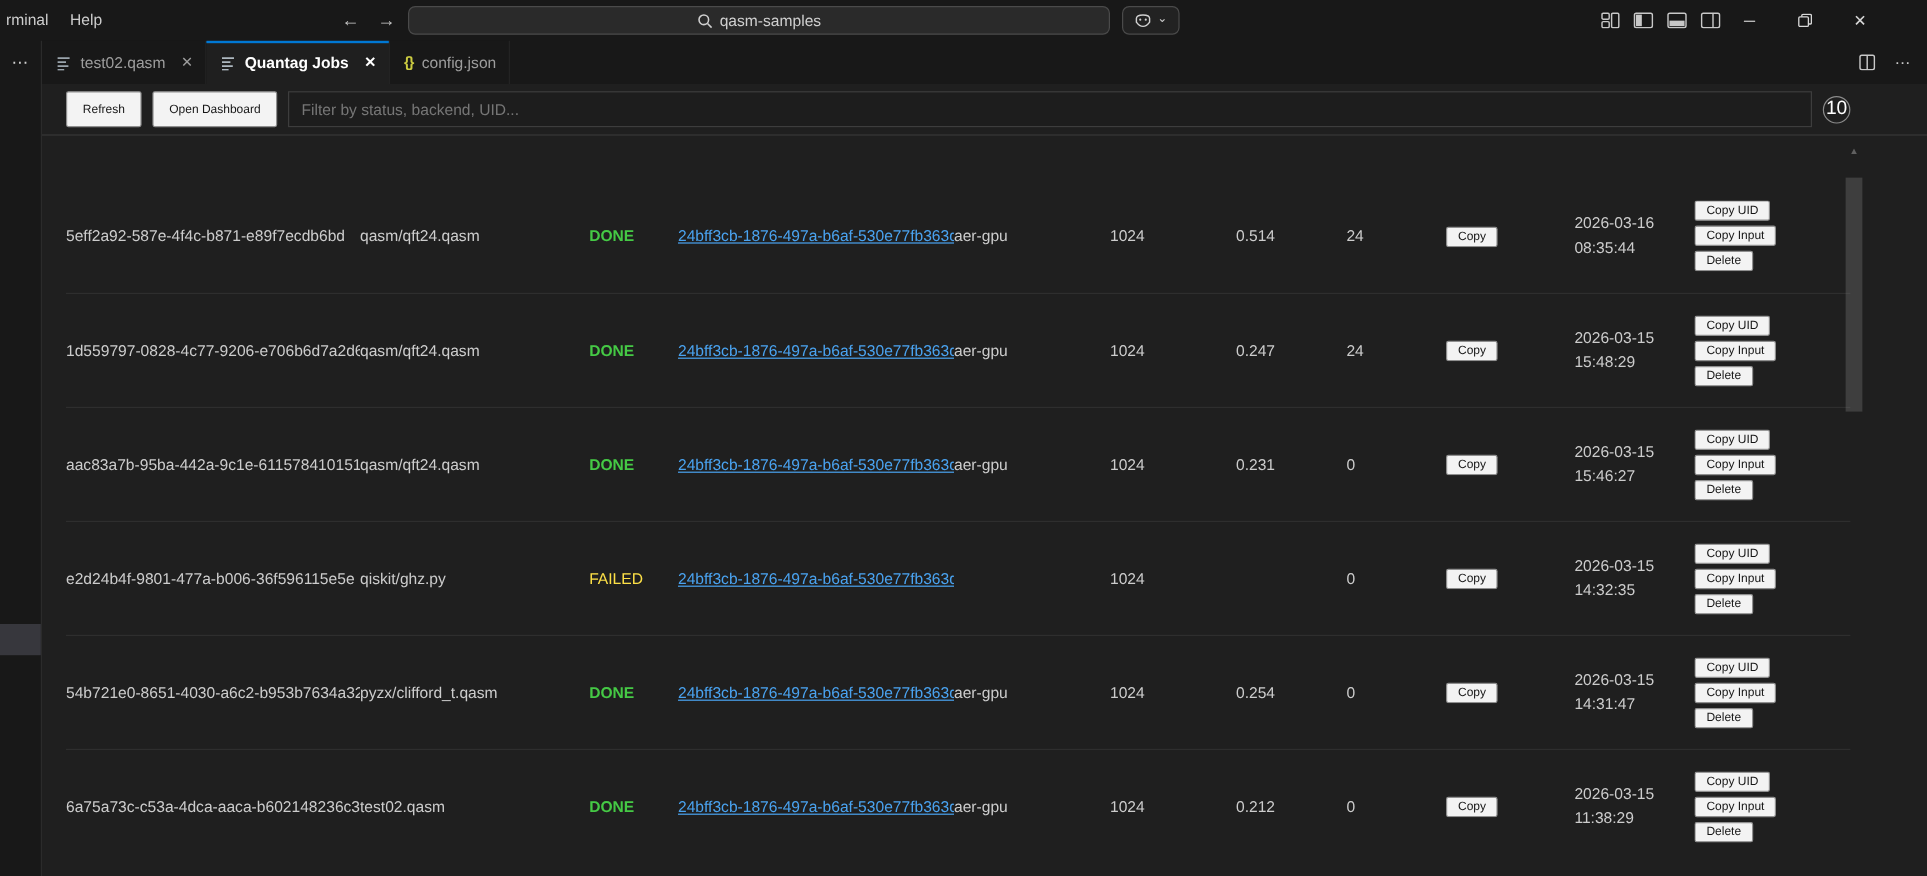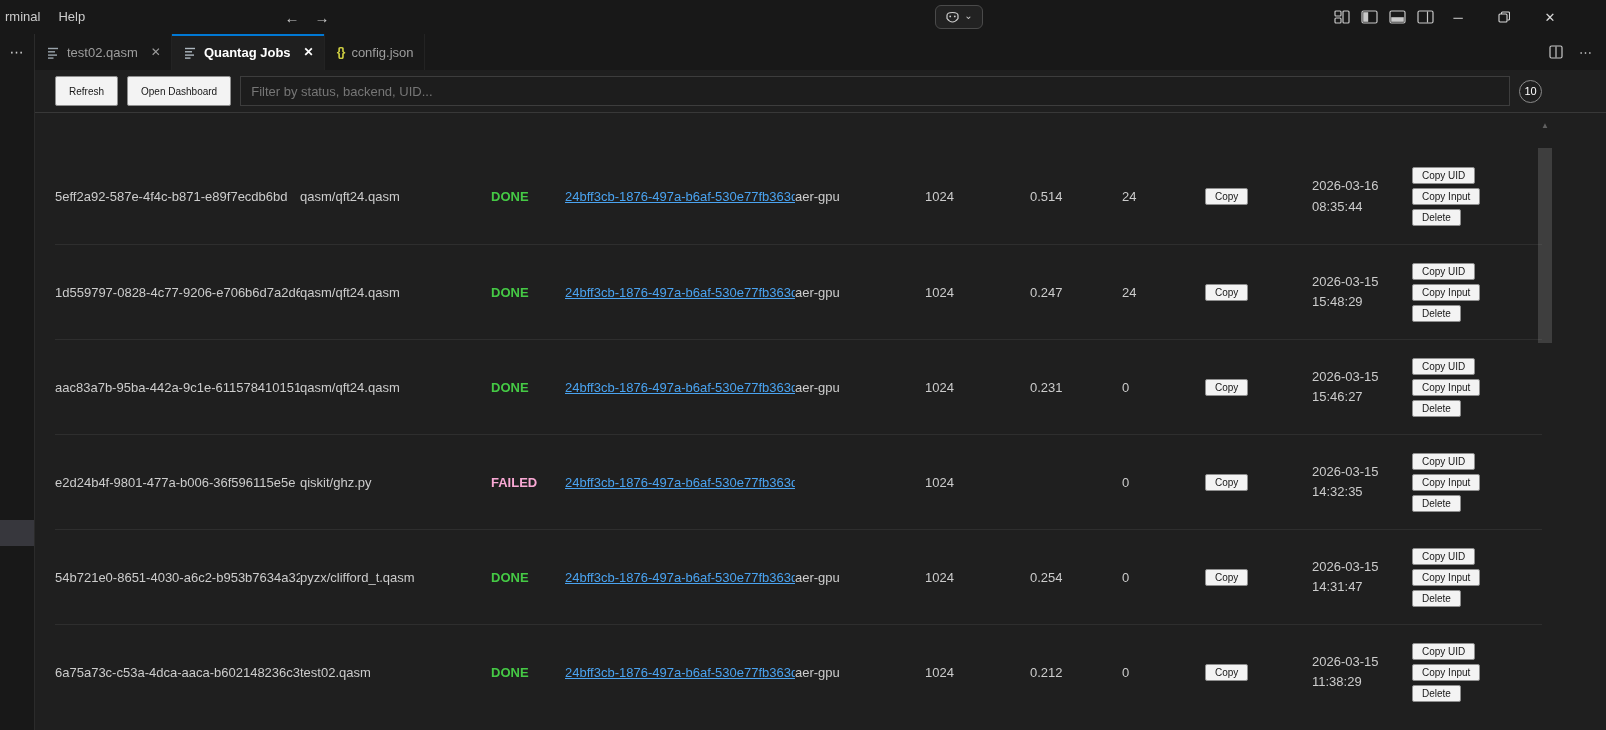--- a/index.html
+++ b/index.html
@@ -53,34 +53,34 @@
   
   .editor{ flex:1; background:var(--bg-editor); position:relative; min-height:0; overflow:hidden; }
   .toolbar{ display:flex; align-items:center; gap:9px; margin:6px 64px 6px 20px; height:30px; }
   .btn{ background:var(--btn-bg); color:var(--btn-text); border:1px solid var(--btn-border);
     border-radius:2px; font-size:10px; font-family:"Liberation Sans",sans-serif; padding:2px 9px; white-space:nowrap; }
   .btn.toolbar-btn{ height:30px; padding:0 13px; }
   .filter-input{ flex:1; height:30px; background:#1d1d1d; border:1px solid #3d3d3d; color:var(--text);
     padding:0 10px; font-size:13px; font-family:"Liberation Sans",sans-serif; outline:none; }
   .filter-input::placeholder{ color:#767676; }
   .count-badge{ width:23px; height:23px; border:1px solid #8a8a8a; border-radius:50%; color:#fff;
-    font-size:11px; display:flex; align-items:center; justify-content:center; flex:0 0 23px; }
+    font-size:16px; display:flex; align-items:center; justify-content:center; flex:0 0 23px; }
   .toolbar-sep{ border-bottom:1px solid #383838; }
 
   
   .table{ margin:0 64px 0 20px; }
   .trow{ display:grid; grid-template-columns:245px 155px 110px 230px 130px 105px 92px 83px 107px 100px 1fr; align-items:center; }
   .thead{ height:36px; }
   .th{ font-weight:700; color:#e8e8e8; }
   .tbody .trow{ height:95px; border-top:1px solid var(--row-border); }
   .tbody .trow:first-child{ border-top:none; }
   .td{ color:var(--text); padding-right:8px; overflow:hidden; white-space:nowrap; }
   .cell-status{ font-weight:700;padding-left:36px; }
   .trow.st-done .cell-status{ color:var(--green); }
-  .trow.st-failed .cell-status{ color:#f9a8d4; font-weight:700; }
+  .trow.st-failed .cell-status{ color:#fde047; font-weight:400; }
   .node-link{ color:var(--link); text-decoration:underline; cursor:pointer; }
   .cell-submitted div{ line-height:1.55; }
   .actions-cell{ display:flex; flex-direction:column; align-items:flex-start; gap:4px; }
 
   
   .vscroll{ position:absolute; top:48px; right:54px; width:14px; bottom:0; }
   .scroll-arrow{ height:14px; display:flex; align-items:center; justify-content:center; color:#606060; font-size:8px; }
   .scroll-thumb{ position:absolute; top:30px; left:0; width:14px; height:195px; background:rgba(121,121,121,0.35); }
 
   svg{ display:block; }
@@ -91,20 +91,29 @@
 <div class="window">
 
   <div class="titlebar">
     <div class="menus">
       <span class="menu-item truncated">rminal</span>
       <span class="menu-item">Help</span>
     </div>
     <div class="nav-arrows">
       <span class="nav-btn">←</span>
       <span class="nav-btn">→</span>
+    </div>
+    <div class="cmd-center">
+      <span>
+        <svg width="13" height="13" viewBox="0 0 13 13">
+            <circle cx="5.5" cy="5.5" r="4" fill="none" stroke="#cfcfcf" stroke-width="1.3"></circle>
+            <line x1="8.6" y1="8.6" x2="12" y2="12" stroke="#cfcfcf" stroke-width="1.3"></line>
+          </svg>
+      </span>
+      <span>qasm-samples</span>
     </div>
     <div class="copilot-btn">
       <span>
         <svg width="15" height="13" viewBox="0 0 15 13">
             <path d="M2 4.5 q0-3 5.5-3 q5.5 0 5.5 3 l0 3 q-2.5 3.5-5.5 3.5 q-3 0-5.5-3.5 Z" fill="none" stroke="#d0d0d0" stroke-width="1.2"></path>
             <circle cx="5.2" cy="5.4" r="0.9" fill="#d0d0d0"></circle>
             <circle cx="9.8" cy="5.4" r="0.9" fill="#d0d0d0"></circle>
           </svg>
       </span>
       <span class="chev">⌄</span>

